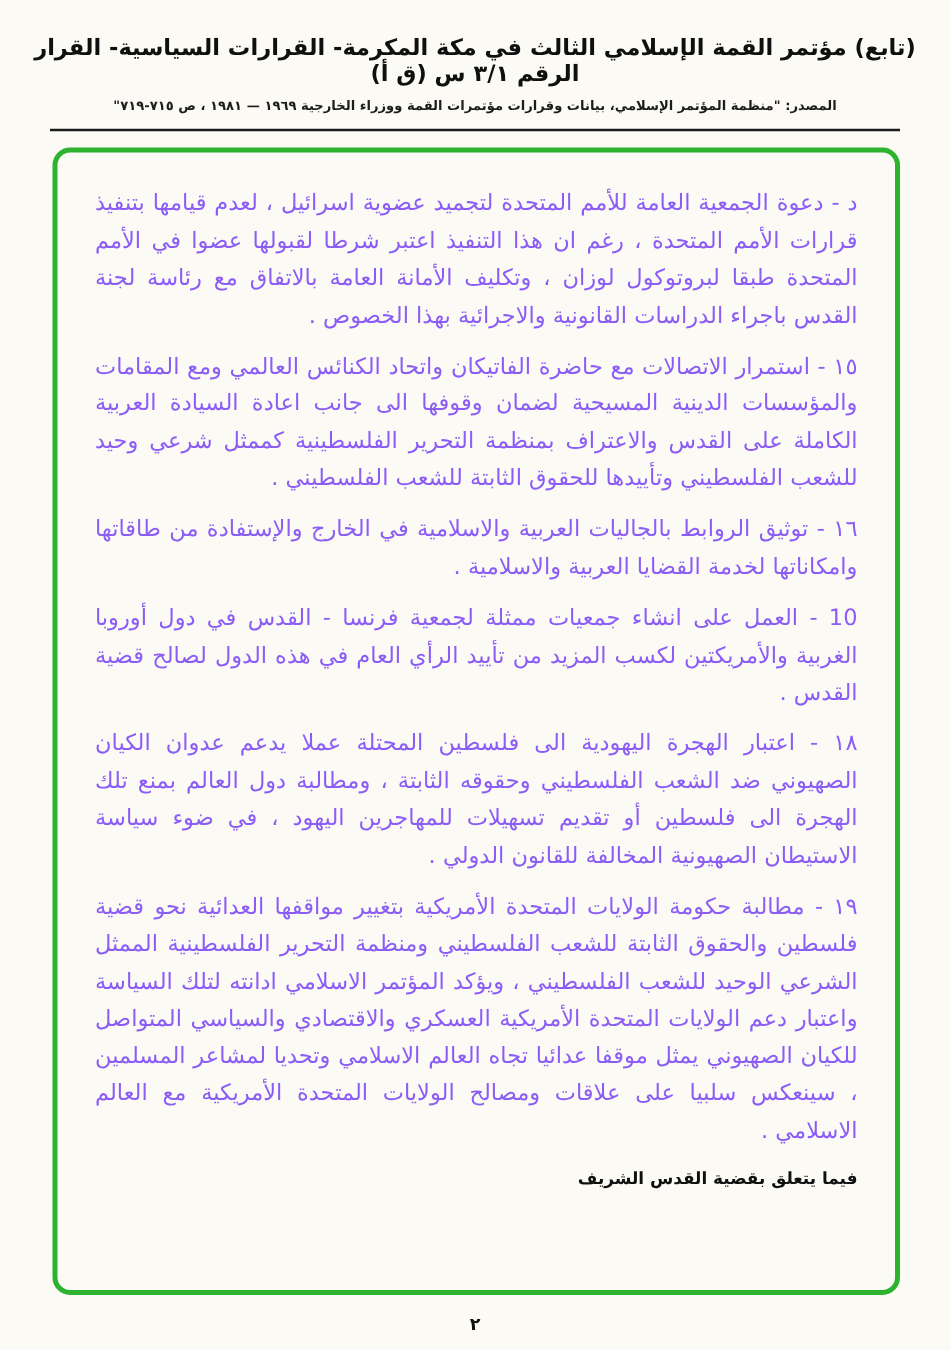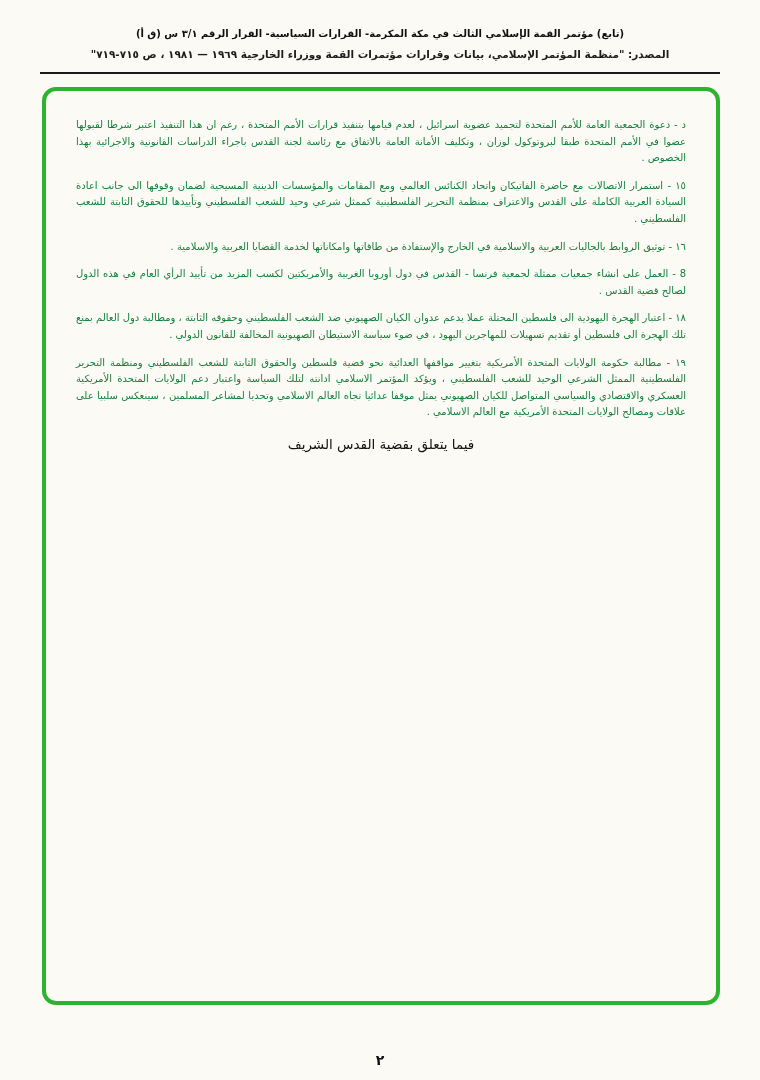--- a/index.html
+++ b/index.html
@@ -14,21 +14,21 @@
     background: #fbfaf5;
     direction: rtl;
     font-family: "DejaVu Sans", sans-serif;
     overflow: hidden;
   }
   .header {
     padding-top: 28px;
     text-align: center;
   }
   .header-title {
-    font-size: 10px;
+    font-size: 18px;
     font-weight: bold;
     color: #0f0f0f;
     letter-spacing: 0.2px;
   }
   .header-source {
     font-size: 10.5px;
     font-weight: bold;
     color: #1c1c1c;
     margin-top: 9px;
   }
@@ -42,28 +42,27 @@
     margin: 13px 40px 0 42px;
     height: 918px;
     border: 4px solid #2db32d;
     border-radius: 14px;
     padding: 26px 30px 18px 30px;
     overflow: hidden;
     background: #fbfaf5;
   }
   .para {
     margin: 0 0 11px 0;
-    font-size: 10px;
+    font-size: 18px;
     line-height: 1.66;
     text-align: justify;
-    color: #15803d;
+    color: #8b5cf6;
   }
   .section-heading {
-    text-align: center;
-    font-weight: normal;
+    font-weight: bold;
     font-size: 13.5px;
     color: #101010;
     margin: 15px 0 14px 0;
   }
   .page-number {
     position: absolute;
     bottom: 12px;
     left: 0;
     right: 0;
     text-align: center;
@@ -81,21 +80,21 @@
     <div class="header-title">(تابع) مؤتمر القمة الإسلامي الثالث في مكة المكرمة- القرارات السياسية- القرار الرقم ٣/١ س (ق أ)</div>
     <div class="header-source">المصدر: "منظمة المؤتمر الإسلامي، بيانات وقرارات مؤتمرات القمة ووزراء الخارجية ١٩٦٩ — ١٩٨١ ، ص ٧١٥-٧١٩"</div>
   </div>
 
   <div class="divider"></div>
 
   <div class="content-frame">
     <p class="para">د - دعوة الجمعية العامة للأمم المتحدة لتجميد عضوية اسرائيل ، لعدم قيامها بتنفيذ قرارات الأمم المتحدة ، رغم ان هذا التنفيذ اعتبر شرطا لقبولها عضوا في الأمم المتحدة طبقا لبروتوكول لوزان ، وتكليف الأمانة العامة بالاتفاق مع رئاسة لجنة القدس باجراء الدراسات القانونية والاجرائية بهذا الخصوص .</p>
     <p class="para">١٥ - استمرار الاتصالات مع حاضرة الفاتيكان واتحاد الكنائس العالمي ومع المقامات والمؤسسات الدينية المسيحية لضمان وقوفها الى جانب اعادة السيادة العربية الكاملة على القدس والاعتراف بمنظمة التحرير الفلسطينية كممثل شرعي وحيد للشعب الفلسطيني وتأييدها للحقوق الثابتة للشعب الفلسطيني .</p>
     <p class="para">١٦ - توثيق الروابط بالجاليات العربية والاسلامية في الخارج والإستفادة من طاقاتها وامكاناتها لخدمة القضايا العربية والاسلامية .</p>
-    <p class="para">8 - العمل على انشاء جمعيات ممثلة لجمعية فرنسا - القدس في دول أوروبا الغربية والأمريكتين لكسب المزيد من تأييد الرأي العام في هذه الدول لصالح قضية القدس .</p>
+    <p class="para">10 - العمل على انشاء جمعيات ممثلة لجمعية فرنسا - القدس في دول أوروبا الغربية والأمريكتين لكسب المزيد من تأييد الرأي العام في هذه الدول لصالح قضية القدس .</p>
     <p class="para">١٨ - اعتبار الهجرة اليهودية الى فلسطين المحتلة عملا يدعم عدوان الكيان الصهيوني ضد الشعب الفلسطيني وحقوقه الثابتة ، ومطالبة دول العالم بمنع تلك الهجرة الى فلسطين أو تقديم تسهيلات للمهاجرين اليهود ، في ضوء سياسة الاستيطان الصهيونية المخالفة للقانون الدولي .</p>
     <p class="para">١٩ - مطالبة حكومة الولايات المتحدة الأمريكية بتغيير مواقفها العدائية نحو قضية فلسطين والحقوق الثابتة للشعب الفلسطيني ومنظمة التحرير الفلسطينية الممثل الشرعي الوحيد للشعب الفلسطيني ، ويؤكد المؤتمر الاسلامي ادانته لتلك السياسة واعتبار دعم الولايات المتحدة الأمريكية العسكري والاقتصادي والسياسي المتواصل للكيان الصهيوني يمثل موقفا عدائيا تجاه العالم الاسلامي وتحديا لمشاعر المسلمين ، سينعكس سلبيا على علاقات ومصالح الولايات المتحدة الأمريكية مع العالم الاسلامي .</p>
 
     <div class="section-heading">فيما يتعلق بقضية القدس الشريف</div>
 
   </div>
 
   <div class="page-number">٢</div>
 
 </div>

